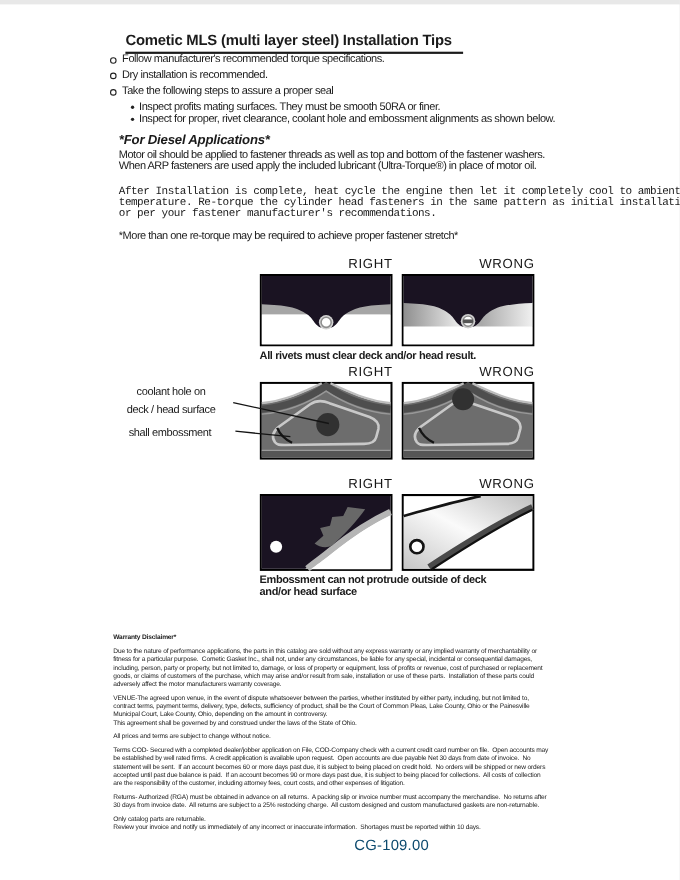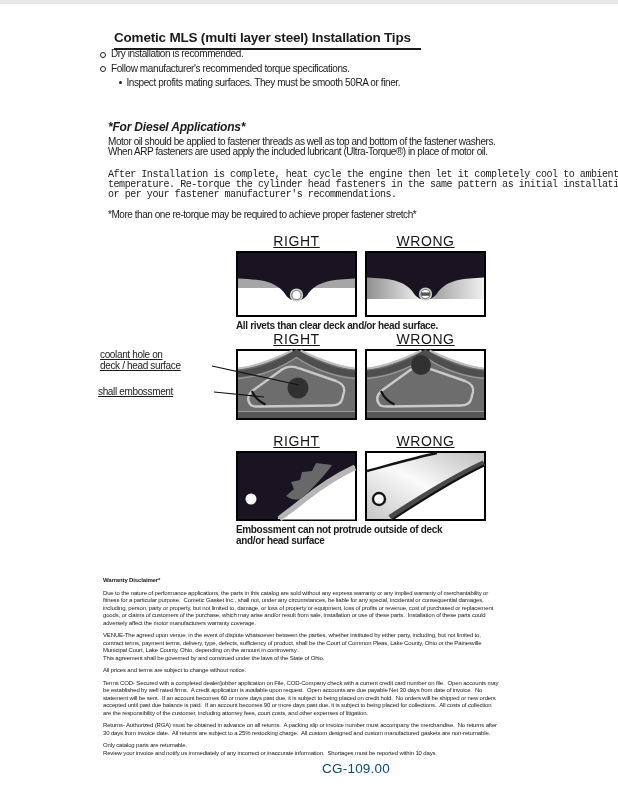--- a/index.html
+++ b/index.html
@@ -20,26 +20,26 @@
   .b-ring{flex:0 0 auto;width:4px;height:4px;border:1px solid #222;border-radius:50%;margin:2.5px 5px 0 0;}
   .sub{margin-left:19px;}
   .s-item{display:flex;align-items:flex-start;line-height:10.5px;margin-bottom:0.6px;}
   .s-dot{flex:0 0 auto;width:3.4px;height:3.4px;background:#222;border-radius:50%;margin:3px 4px 0 0;}
   
   .h2{font-size:12px;font-weight:bold;letter-spacing:-0.2px;font-style:italic;}
   .para{font-size:10px;line-height:9.8px;letter-spacing:-0.45px;white-space:pre;}
   
   .diag{width:250px;}
   .hdrs{display:flex;gap:8px;margin-bottom:2px;}
-  .hdrs span{flex:0 0 121px;text-align:center;font-size:14px;letter-spacing:0.6px;color:#161616;text-decoration:underline;}
+  .hdrs span{flex:0 0 121px;text-align:right;font-size:12px;letter-spacing:0.6px;color:#161616;}
   .panels{display:flex;gap:8px;}
   .panels svg{display:block;}
   .cap{font-size:10px;font-weight:bold;letter-spacing:-0.35px;margin-top:3px;white-space:pre-line;line-height:11px;}
   
-  .side-label{font-size:10px;letter-spacing:-0.35px;line-height:11px;text-align:left;white-space:pre-line;text-decoration:underline;}
+  .side-label{font-size:10px;letter-spacing:-0.35px;line-height:16px;text-align:center;white-space:pre-line;}
   
   .disc{width:418px;}
   .disc-h{font-size:6.5px;font-weight:bold;letter-spacing:-0.1px;margin:0 0 4px 0;}
   .disc p{font-size:6px;line-height:7.5px;letter-spacing:-0.15px;white-space:pre;margin:0 0 5px 0;}
   
   .cat-num{font-size:13.5px;letter-spacing:0.2px;width:124px;text-align:center;color:#0c4a6e;}
 </style>
 </head>
 <body>
 
@@ -65,30 +65,38 @@
     </defs>
   </svg>
 
   <div class="abs" style="left:114px;top:24px;">
     <span class="title">Cometic MLS (multi layer steel) Installation Tips</span>
   </div>
 
   <div class="abs bullets" style="left:100px;top:45px;width:430px;">
     <div class="b-item">
       <span class="b-ring"></span>
-      <span>Dry installation is recommended.</span>
+      <span>Follow manufacturer's recommended torque specifications.</span>
     </div>
     <div class="b-item">
       <span class="b-ring"></span>
-      <span>Follow manufacturer's recommended torque specifications.</span>
+      <span>Dry installation is recommended.</span>
+    </div>
+    <div class="b-item">
+      <span class="b-ring"></span>
+      <span>Take the following steps to assure a proper seal</span>
     </div>
     <div class="sub">
       <div class="s-item">
         <span class="s-dot"></span>
         <span>Inspect profits mating surfaces.  They must be smooth 50RA or finer.</span>
+      </div>
+      <div class="s-item">
+        <span class="s-dot"></span>
+        <span>Inspect for proper, rivet clearance, coolant hole and embossment alignments as shown below.</span>
       </div>
     </div>
   </div>
 
   <div class="abs h2" style="left:108px;top:116px;">*For Diesel Applications*</div>
   <div class="abs para" style="left:108px;top:133px;">Motor oil should be applied to fastener threads as well as top and bottom of the fastener washers.
 When ARP fasteners are used apply the included lubricant (Ultra-Torque®) in place of motor oil.</div>
   <div class="abs para" style="left:108px;top:166px;font-family:Liberation Mono, monospace;">After Installation is complete, heat cycle the engine then let it completely cool to ambient
 temperature. Re-torque the cylinder head fasteners in the same pattern as initial installation
 or per your fastener manufacturer's recommendations.</div>
@@ -111,21 +119,21 @@
       <svg width="121" height="66" viewBox="0 0 121 66">
         <rect x="1" y="1" width="119" height="64" fill="#fff" stroke="#000" stroke-width="2"></rect>
         <rect x="2" y="26" width="117" height="22" fill="url(#gBand)"></rect>
         <rect x="2" y="48" width="117" height="16" fill="#fff"></rect>
         <path d="M2,2 H119 V26.5 C97,27.5 87,29 78,36 C71,41 71.5,48.5 60.5,48.5 C49.5,48.5 50,41 43,36 C34,29 24,27.5 2,26.5 Z" fill="#1a1322"></path>
         <circle cx="60.5" cy="43" r="6.6" fill="#cfcfcf"></circle>
         <circle cx="60.5" cy="43" r="4.6" fill="#fff" stroke="#888" stroke-width="1.2"></circle>
         <rect x="54" y="41.4" width="13" height="3.4" fill="#555" clip-path="url(#rvclip)"></rect>
       </svg>
     </div>
-    <div class="cap">All rivets than clear deck and/or head surface.</div>
+    <div class="cap">All rivets must clear deck and/or head result.</div>
   </div>
 
   <div class="abs diag" style="left:236px;top:327px;">
     <div class="hdrs">
       <span>RIGHT</span>
       <span>WRONG</span>
     </div>
     <div class="panels">
       <svg width="121" height="71" viewBox="0 0 121 71">
         <rect x="1" y="1" width="119" height="69" fill="#fff" stroke="#000" stroke-width="2"></rect>

